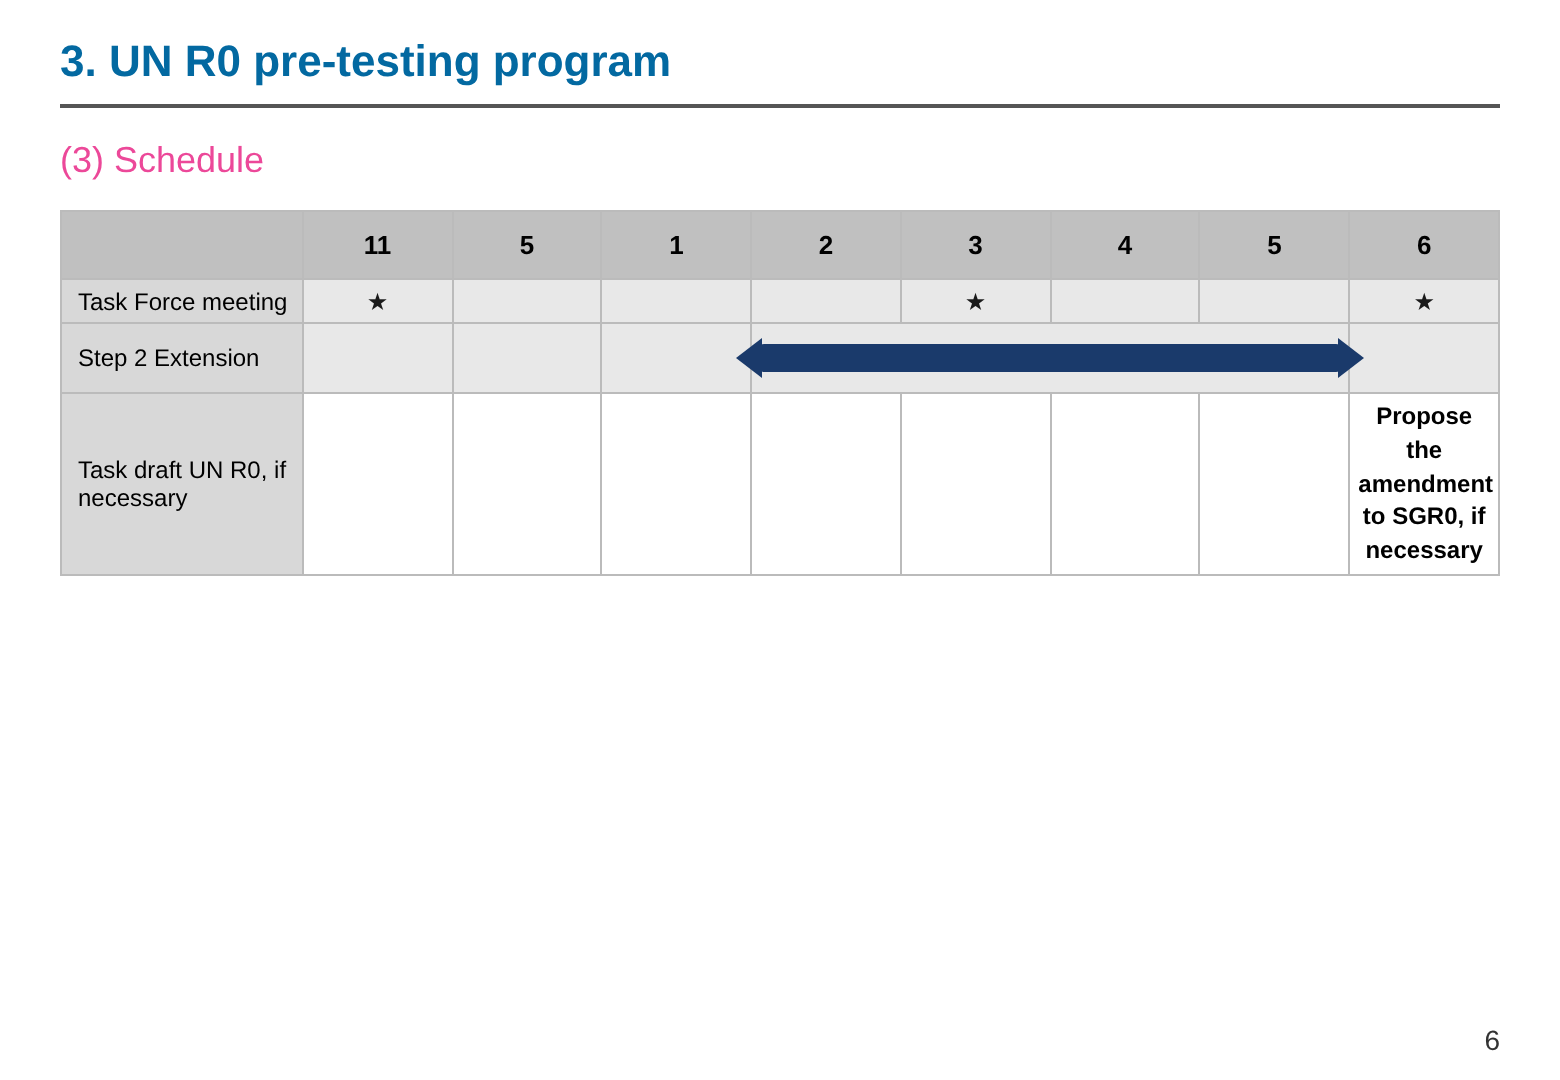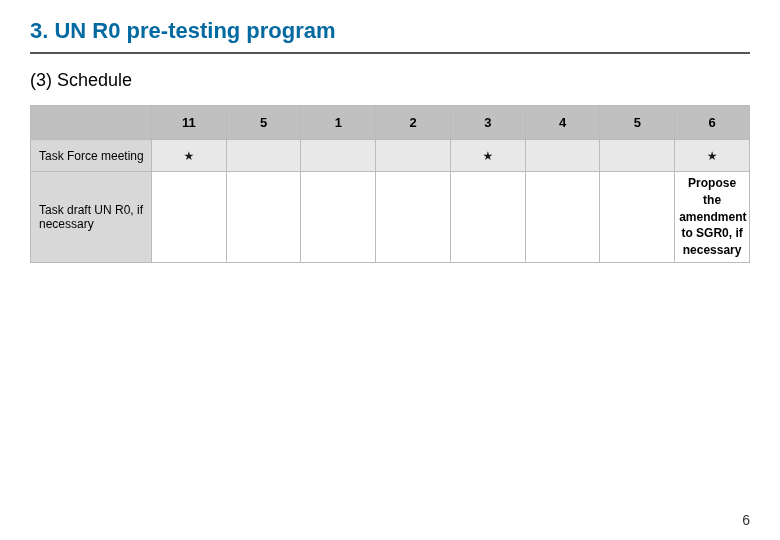--- a/index.html
+++ b/index.html
@@ -17,35 +17,35 @@
     .page-title {
       font-size: 22px;
       font-weight: bold;
       color: #0369a1;
       padding-bottom: 8px;
       border-bottom: 2px solid #555;
       margin-bottom: 16px;
     }
     .section-title {
       font-size: 18px;
-      color: #000000;
+      color: #ec4899;
       margin-bottom: 14px;
       font-weight: normal;
     }
     .schedule-table {
       width: 100%;
       border-collapse: collapse;
       table-layout: fixed;
     }
     .schedule-table th, .schedule-table td {
       border: 1px solid #bbb;
       text-align: center;
       vertical-align: middle;
       font-size: 12px;
-      height: 32px;
+      height: 22px;
       padding: 3px 4px;
     }
     
     .schedule-table thead tr th {
       background: #c0c0c0;
       font-weight: bold;
       font-size: 13px;
       height: 34px;
     }
     
@@ -162,20 +162,32 @@
         <td></td>
         <td></td>
         <td></td>
         <td class="star-cell">★</td>
         <td></td>
         <td></td>
         <td class="star-cell">★</td>
       </tr>
 
 
+      <tr class="row-step2">
+        <td>Step 2 Extension</td>
+        <td></td>
+        <td></td>
+        <td></td>
+        <td class="arrow-cell" colspan="4">
+          <div class="arrow-container">
+            <div class="arrow-bar"></div>
+          </div>
+        </td>
+        <td></td>
+      </tr>
 
       <tr class="row-amend">
         <td>Task draft UN R0, if necessary</td>
         <td></td>
         <td></td>
         <td></td>
         <td></td>
         <td></td>
         <td></td>
         <td></td>

